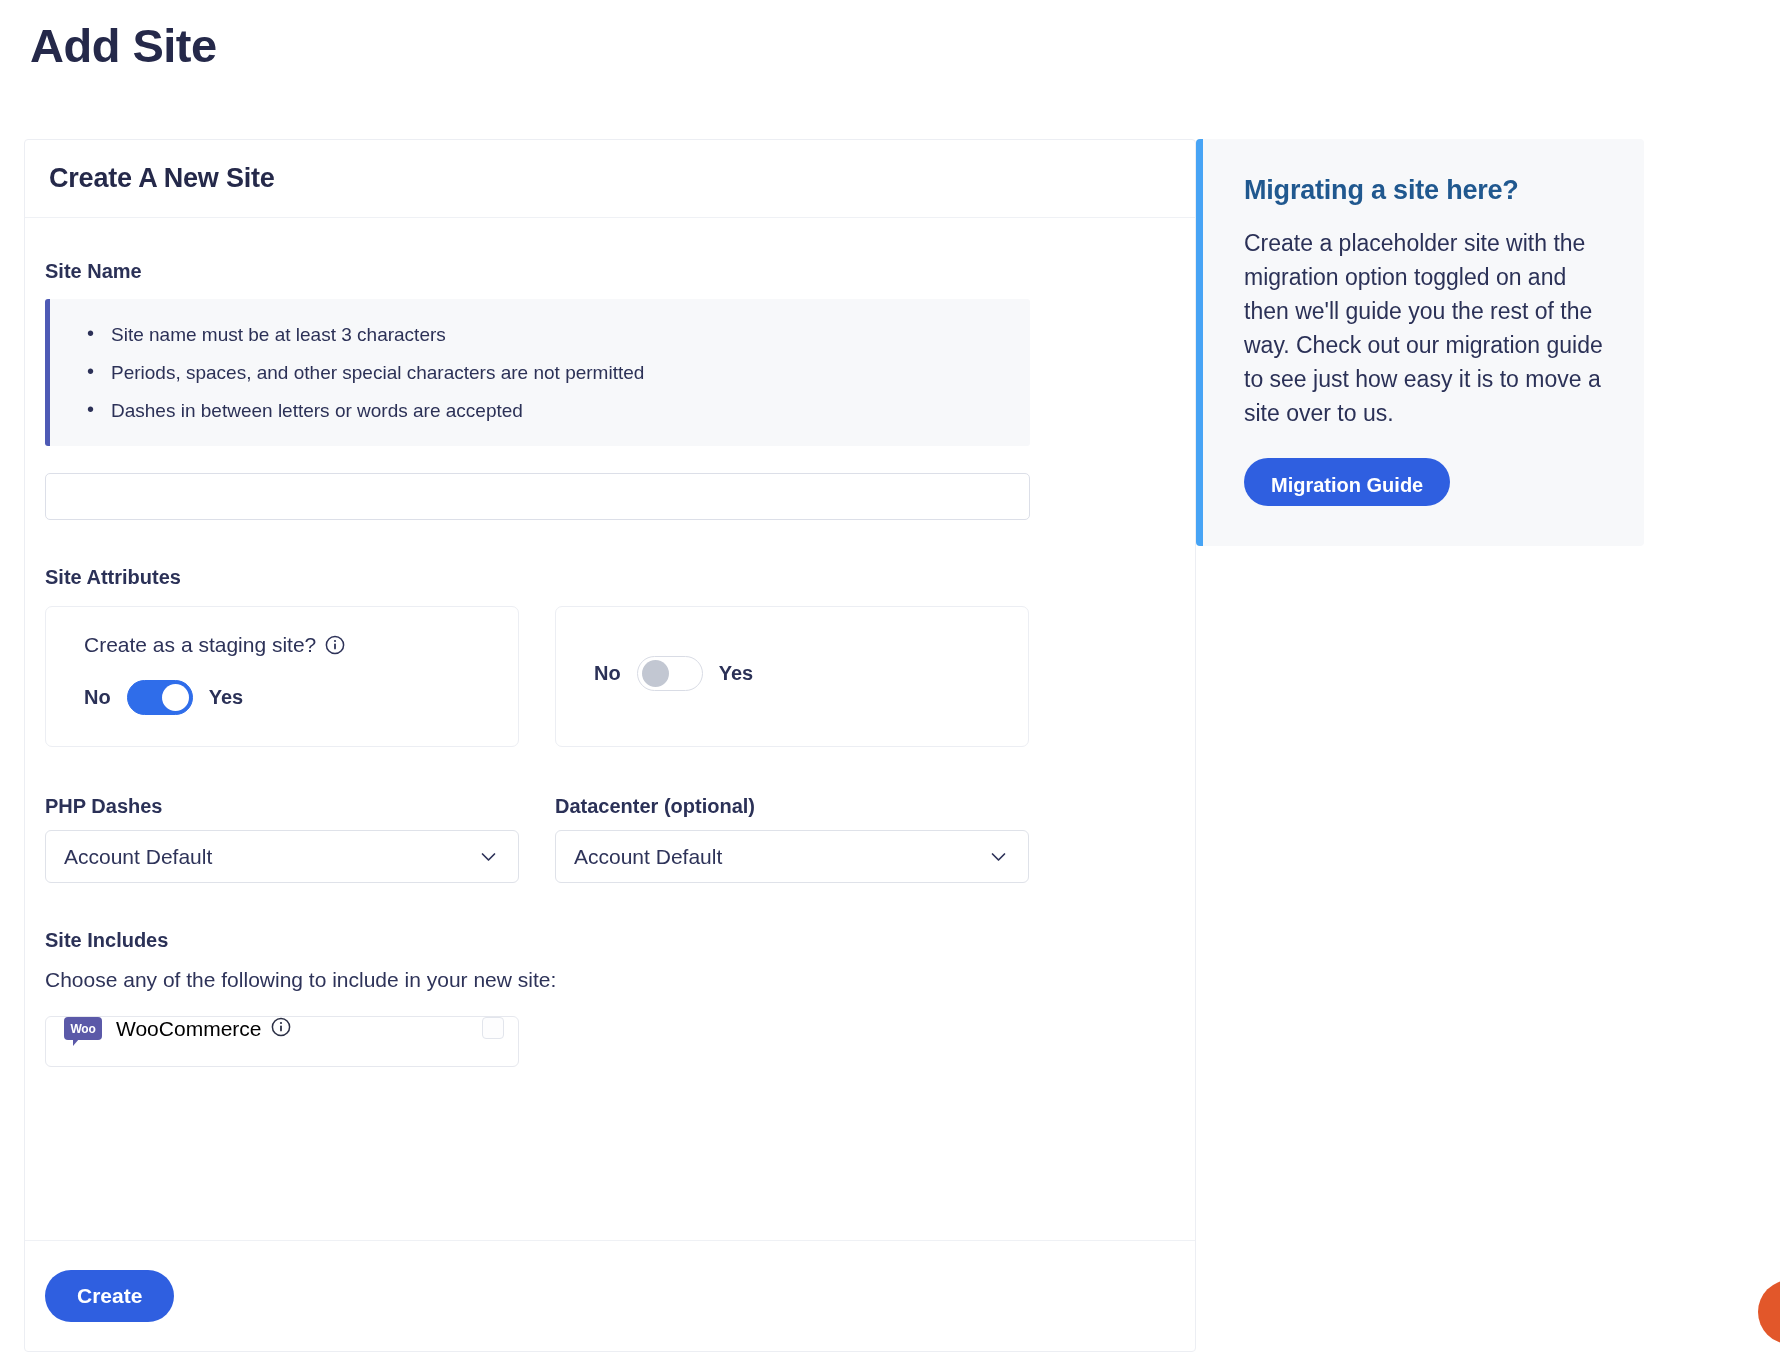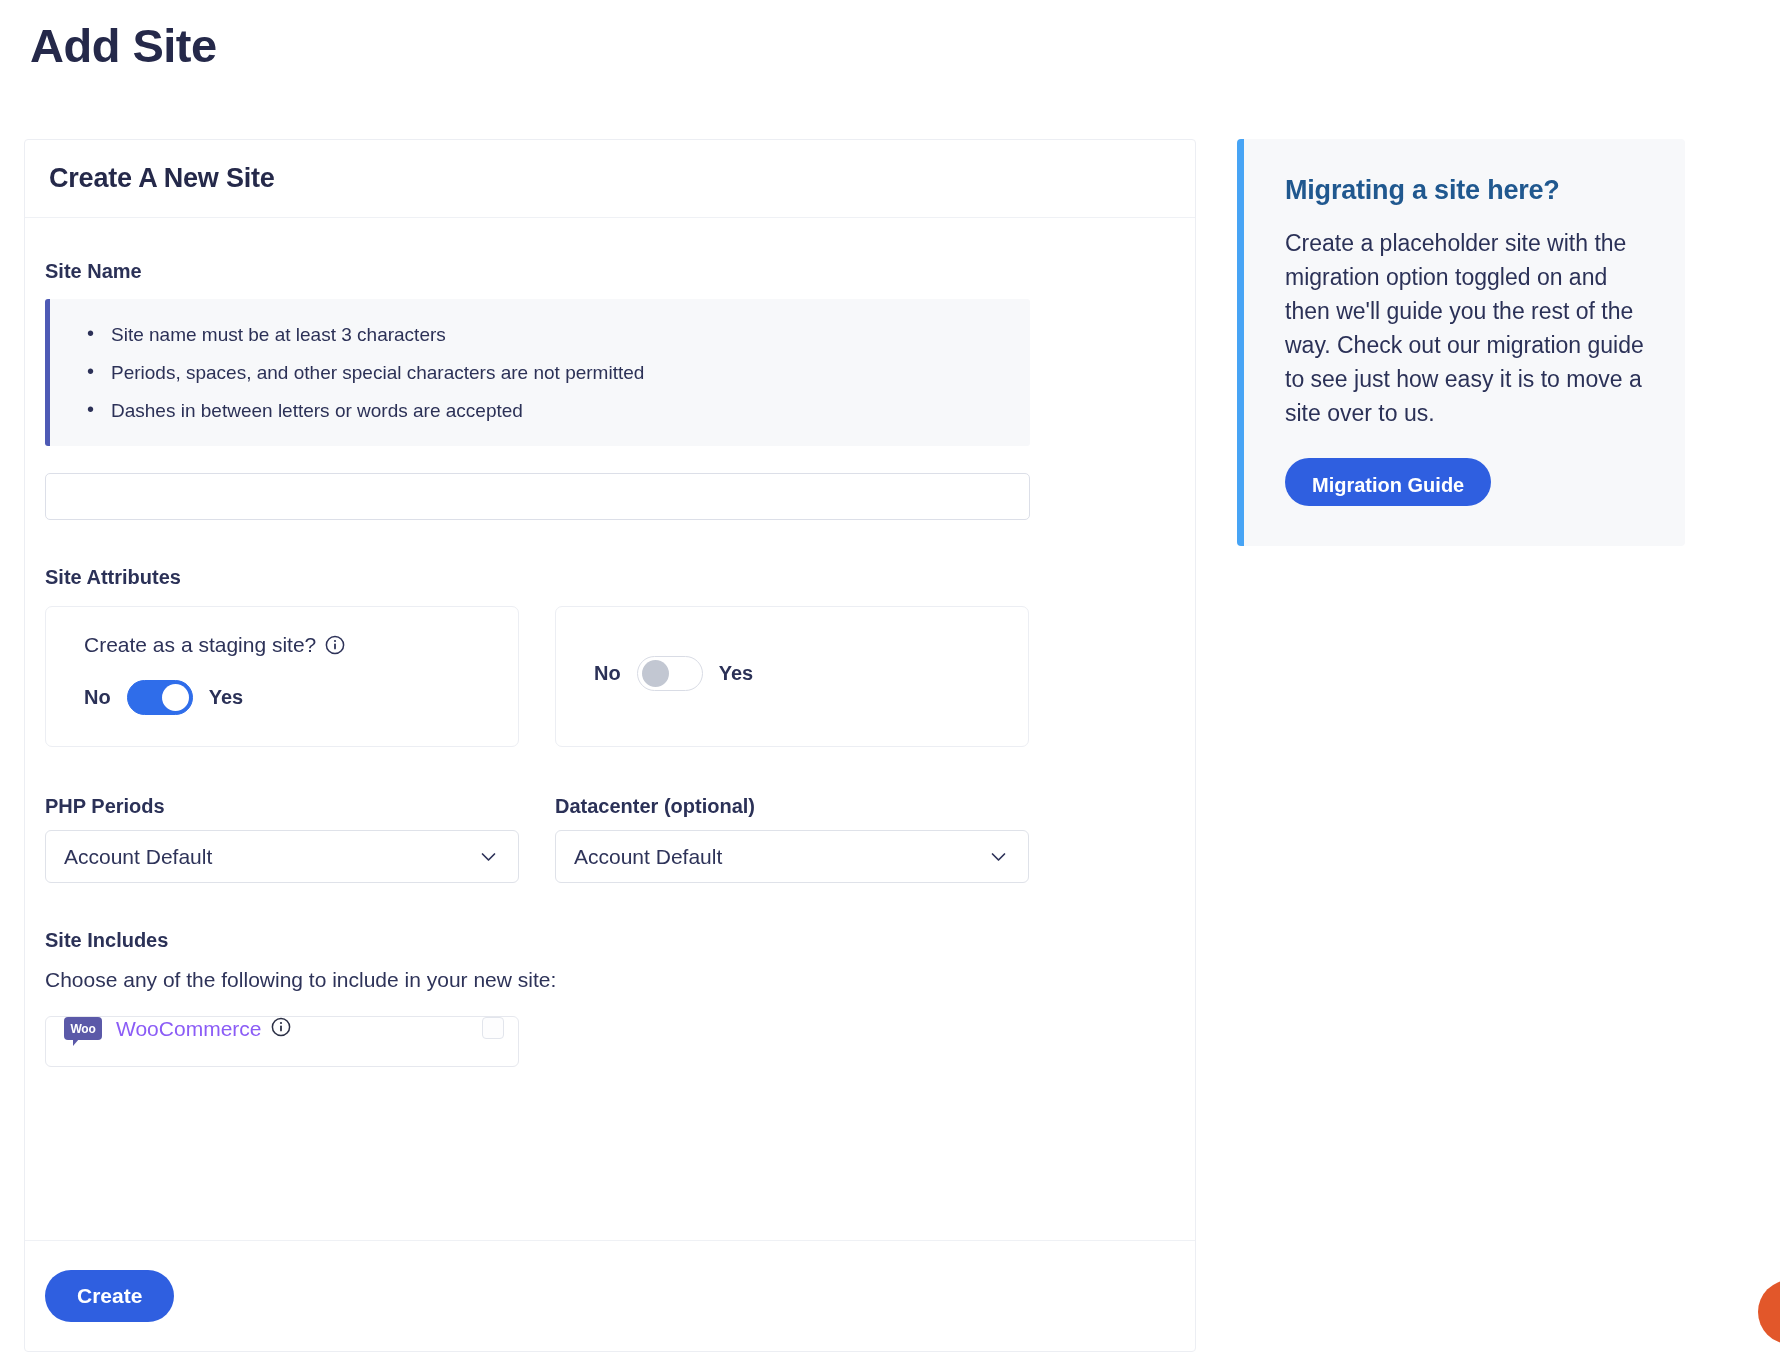--- a/index.html
+++ b/index.html
@@ -258,21 +258,21 @@
   }
   .woo-badge span {
     color: #ffffff;
     font-size: 12px;
     font-weight: bold;
     letter-spacing: -0.3px;
     font-family: "Liberation Sans", sans-serif;
   }
   .include-name {
     font-size: 21px;
-    color: #8b5cf6;
+    color: #000000;
     margin-left: 14px;
   }
   .include-info { margin-left: 10px; }
   .include-check {
     margin-left: auto;
     width: 22px;
     height: 22px;
     border: 1px solid #e2e5ec;
     border-radius: 4px;
     background: #fdfdfe;
@@ -300,21 +300,21 @@
     border-radius: 26px;
     height: 52px;
     padding: 0 32px;
     cursor: pointer;
     font-family: "Liberation Sans", sans-serif;
   }
 
   
   .side-card {
     position: absolute;
-    left: 1237px;
+    left: 1196px;
     top: 139px;
     width: 448px;
     min-height: 377px;
     background: #f7f8fa;
     border-left: 7px solid #47a4f5;
     border-radius: 4px;
     padding: 36px 38px 40px 41px;
   }
   .side-title {
     font-size: 27px;
@@ -414,21 +414,21 @@
             </div>
             <span class="toggle-side">Yes</span>
           </div>
         </div>
 
       </div>
 
       <div class="selects-row">
 
         <div class="select-group">
-          <div class="section-label">PHP Periods</div>
+          <div class="section-label">PHP Dashes</div>
           <div class="select-box">
             <span class="select-value">Account Default</span>
             <span class="chevron">
               <svg width="19" height="19" viewBox="0 0 19 19">
                 <path d="M3.5 6.5 L9.5 12.5 L15.5 6.5" fill="none" stroke="#2e3359" stroke-width="1.7" stroke-linecap="round" stroke-linejoin="round"></path>
               </svg>
             </span>
           </div>
         </div>
 

